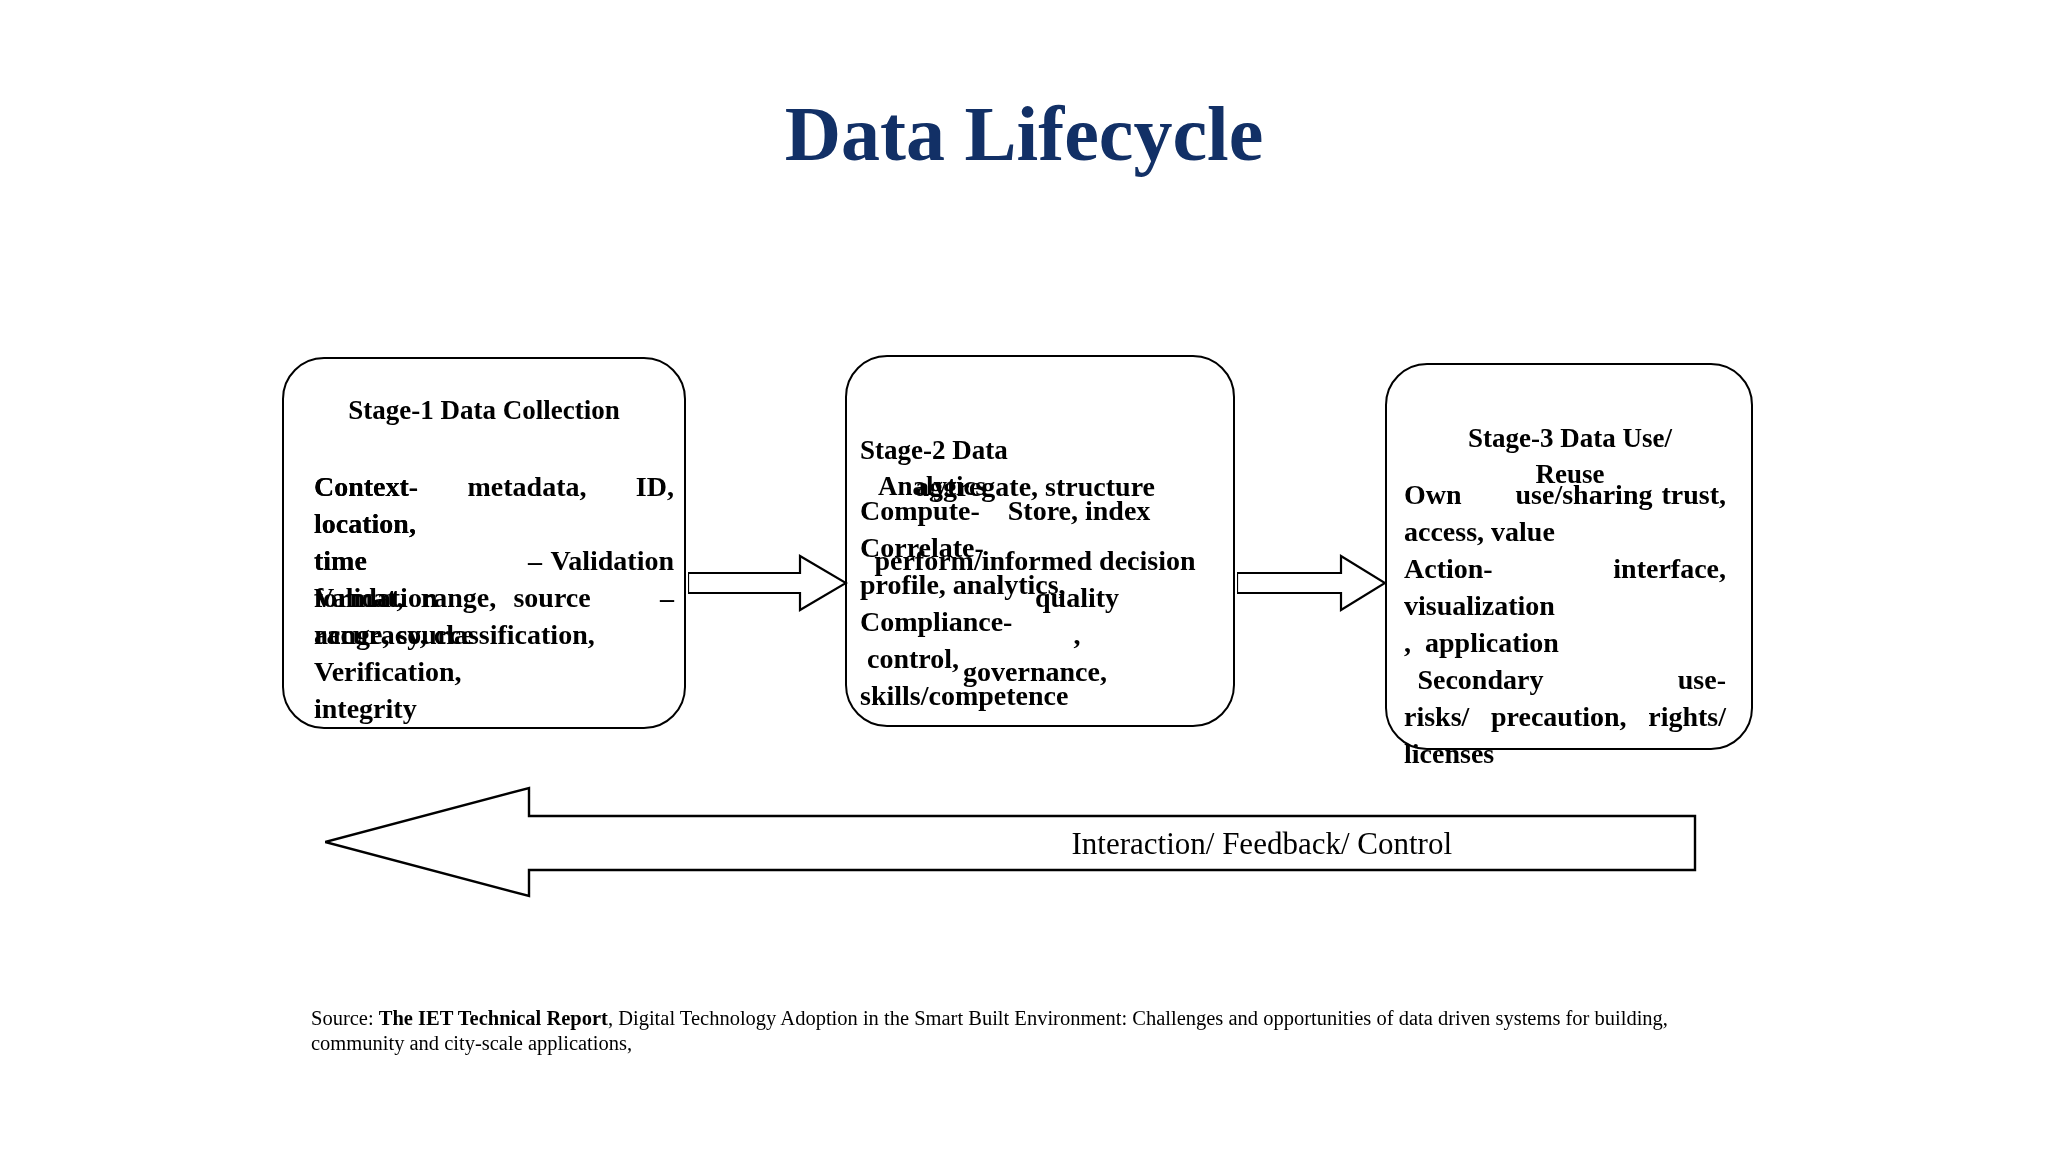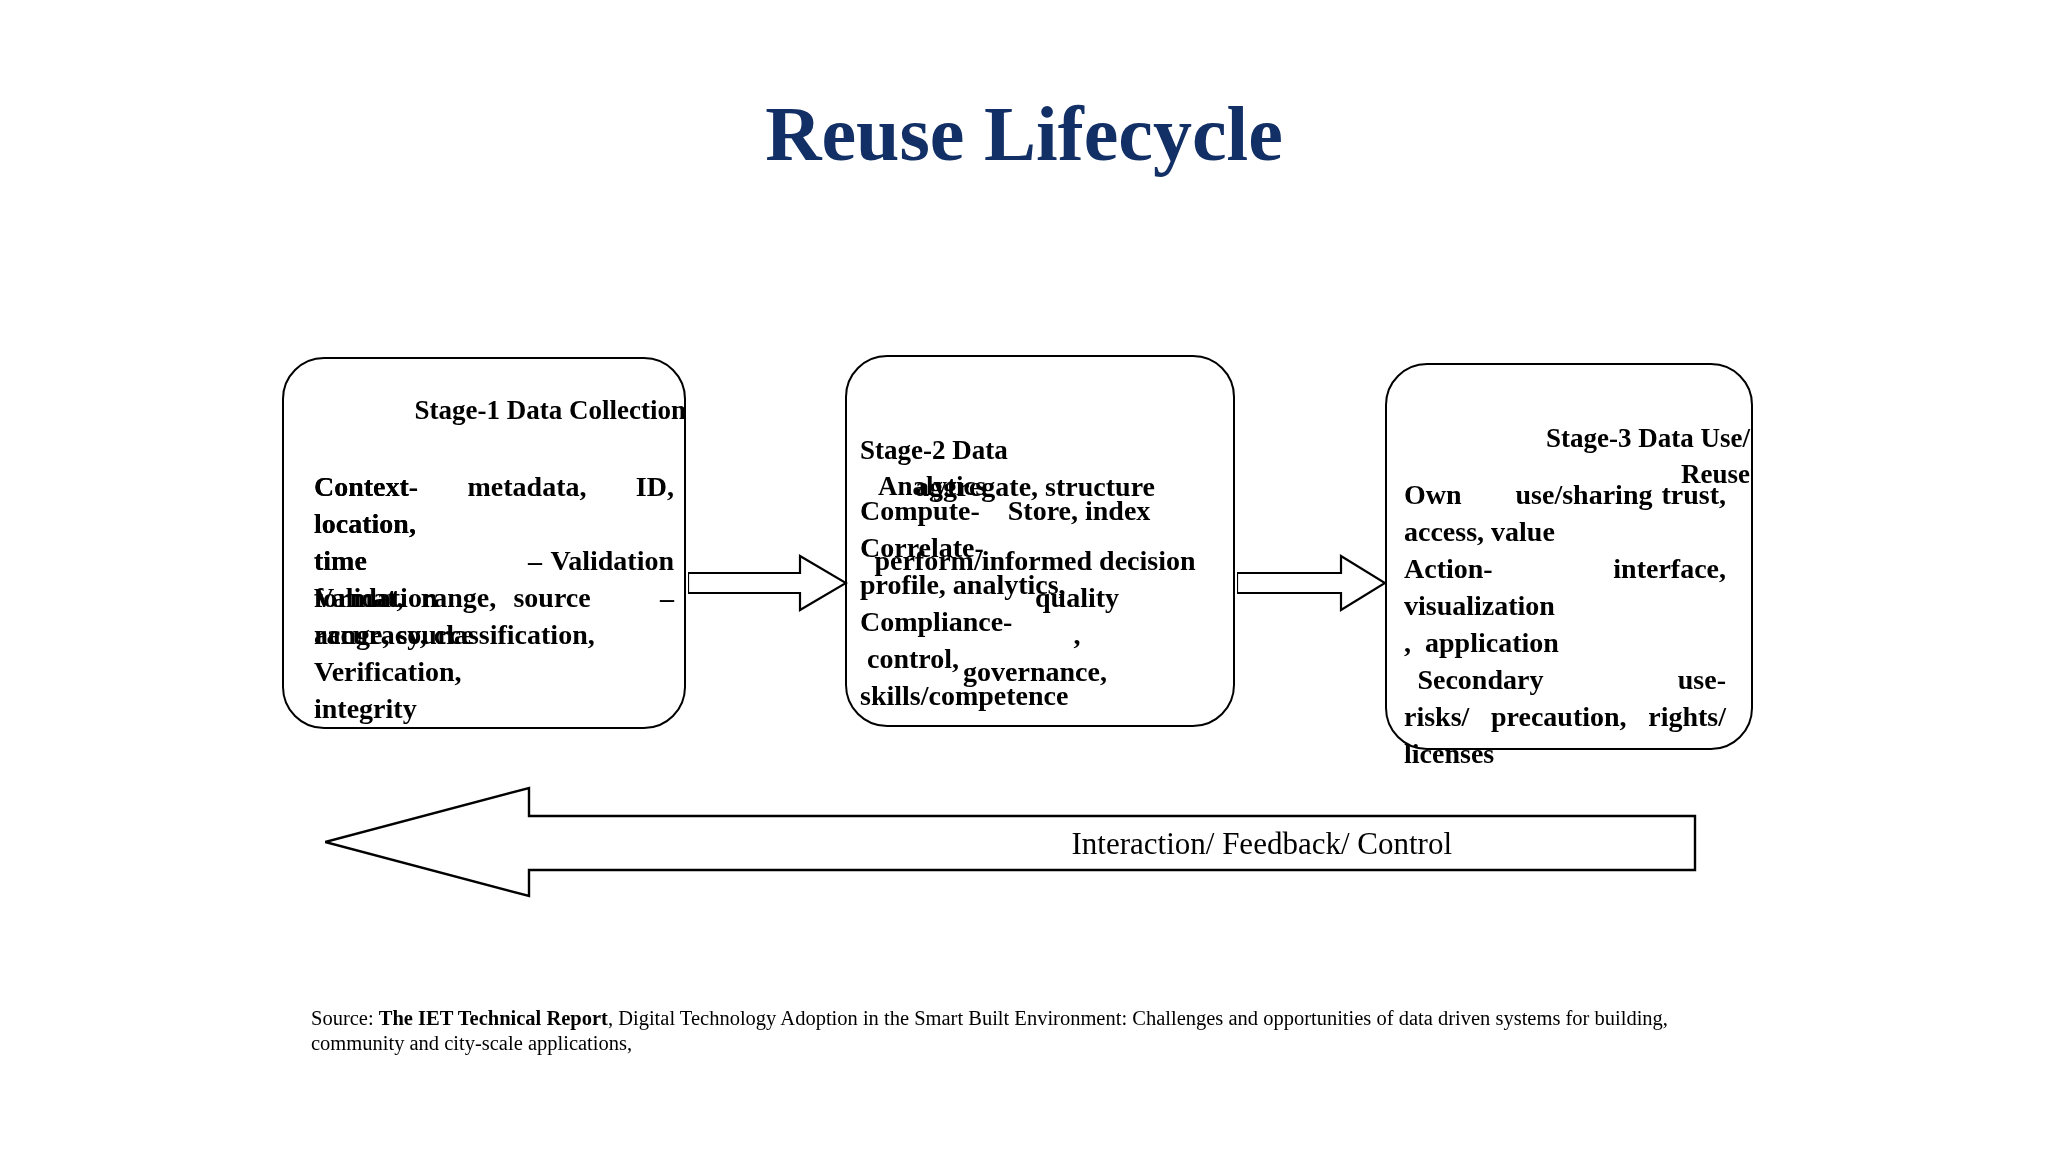--- a/index.html
+++ b/index.html
@@ -43,21 +43,21 @@
   #stage-box-1 { left: 282px; top: 357px; width: 404px; height: 372px; }
   #stage-box-2 { left: 845px; top: 355px; width: 390px; height: 372px; }
   #stage-box-3 { left: 1385px; top: 363px; width: 368px; height: 387px; }
 
   .stage-heading {
     position: absolute;
     font-weight: bold;
     font-size: 27px;
     line-height: 36px;
     white-space: pre;
-    text-align: right;
+    text-align: center;
     z-index: 6;
   }
   #stage-1-heading { left: 282px; top: 392px; width: 404px; }
   #stage-2-heading { left: 860px; top: 392px; width: 250px; text-align: left; margin-top: 40px; }
   #stage-3-heading { left: 1390px; top: 392px; width: 360px; margin-top: 28px; }
 
   
   .body-layer {
     position: absolute;
     font-weight: bold;
@@ -126,21 +126,21 @@
   #source-note .bold { font-weight: bold; }
   #source-link {
     color: #2222cc;
     text-decoration: underline;
     display: inline-block;
   }
 </style>
 </head>
 <body>
 
-<div id="slide-title">Reuse Lifecycle</div>
+<div id="slide-title">Data Lifecycle</div>
 
 <div id="stage-box-1" class="stage-box"></div>
 
 <div id="stage-1-heading" class="stage-heading">Stage-1 Data Collection</div>
 
 <div id="stage-1-col-b" class="body-layer">Context-
 location,
 time
 Validation
 range, source

